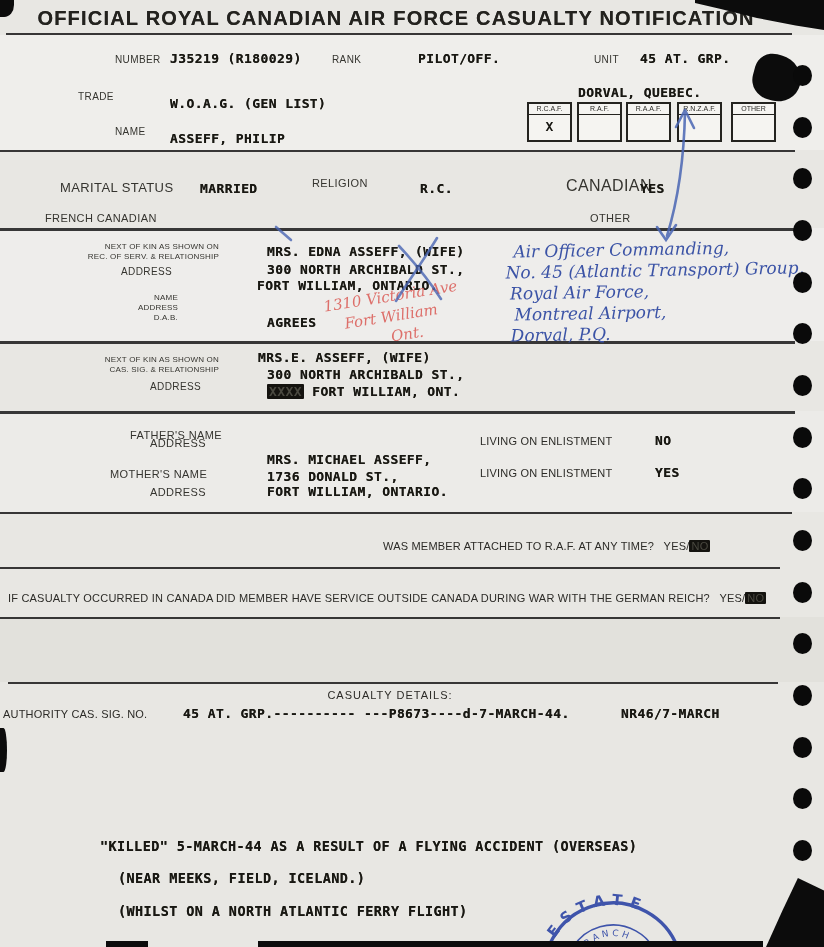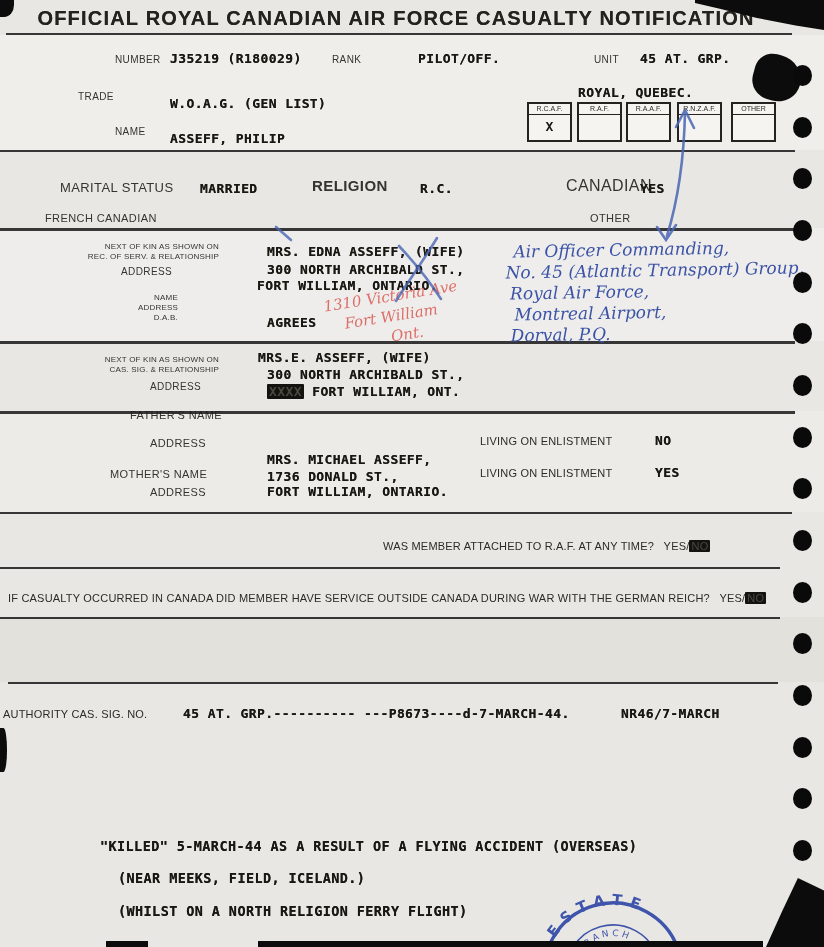--- a/index.html
+++ b/index.html
@@ -43,21 +43,21 @@
 
   <div class="lbl" style="top:54px;left:115px;">NUMBER</div>
   <div class="type" style="top:51px;left:170px;">J35219  (R180029)</div>
   <div class="lbl" style="top:54px;left:332px;">RANK</div>
   <div class="type" style="top:51px;left:418px;">PILOT/OFF.</div>
   <div class="lbl" style="top:54px;left:594px;">UNIT</div>
   <div class="type" style="top:51px;left:640px;">45 AT. GRP.</div>
 
   <div class="lbl" style="top:91px;left:78px;">TRADE</div>
   <div class="type" style="top:96px;left:170px;">W.O.A.G. (GEN LIST)</div>
-  <div class="type" style="top:85px;left:578px;">ROYAL, QUEBEC.</div>
+  <div class="type" style="top:85px;left:578px;">DORVAL, QUEBEC.</div>
 
   <div class="cbox" style="top:102px;left:527px;">
     <span class="cl">R.C.A.F.</span>
     <span class="cm">X</span>
   </div>
   <div class="cbox" style="top:102px;left:577px;">
     <span class="cl">R.A.F.</span>
     <span class="cm"></span>
   </div>
   <div class="cbox" style="top:102px;left:626px;">
@@ -73,21 +73,21 @@
     <span class="cm"></span>
   </div>
 
   <div class="lbl" style="top:126px;left:115px;">NAME</div>
   <div class="type" style="top:131px;left:170px;">ASSEFF, PHILIP</div>
 
   <div class="hline" style="top:150px;left:0;width:795px;height:2px;"></div>
 
   <div class="lbl" style="top:180px;left:60px;font-size:13px;">MARITAL STATUS</div>
   <div class="type" style="top:181px;left:200px;">MARRIED</div>
-  <div class="lbl" style="top:177px;left:312px;font-size:15px;font-weight:bold;">RELIGION</div>
+  <div class="lbl" style="top:177px;left:312px;font-size:11px;">RELIGION</div>
   <div class="type" style="top:181px;left:420px;">R.C.</div>
   <div class="lbl" style="top:177px;left:566px;font-size:16px;">CANADIAN</div>
   <div class="type" style="top:181px;left:640px;">YES</div>
   <div class="lbl" style="top:212px;left:45px;font-size:11px;">FRENCH CANADIAN</div>
   <div class="lbl" style="top:212px;left:590px;font-size:11px;">OTHER</div>
 
   <div class="hline" style="top:228px;left:0;width:795px;height:3px;"></div>
 
   <div class="lbl-sm" style="top:242px;left:44px;text-align:right;width:175px;">
     <span>NEXT OF KIN AS SHOWN ON</span><br>
@@ -127,21 +127,21 @@
   <div class="type" style="top:350px;left:258px;">MRS.E. ASSEFF, (WIFE)</div>
   <div class="type" style="top:367px;left:267px;">300 NORTH ARCHIBALD ST.,</div>
   <div class="lbl" style="top:381px;left:150px;">ADDRESS</div>
   <div class="type" style="top:384px;left:267px;">
     <span class="blot">XXXX</span>
     <span>FORT WILLIAM, ONT.</span>
   </div>
 
   <div class="hline" style="top:411px;left:0;width:795px;height:3px;"></div>
 
-  <div class="lbl" style="top:409px;left:118px;font-size:11px;padding-left:12px;">FATHER'S NAME</div>
+  <div class="lbl" style="top:429px;left:118px;font-size:11px;padding-left:12px;">FATHER'S NAME</div>
   <div class="lbl" style="top:437px;left:150px;font-size:11px;">ADDRESS</div>
   <div class="lbl-q" style="top:435px;left:480px;">LIVING ON ENLISTMENT</div>
   <div class="type" style="top:433px;left:655px;">NO</div>
 
   <div class="type" style="top:452px;left:267px;">MRS. MICHAEL ASSEFF,</div>
   <div class="lbl" style="top:468px;left:110px;font-size:11px;">MOTHER'S NAME</div>
   <div class="type" style="top:469px;left:267px;">1736 DONALD ST.,</div>
   <div class="lbl-q" style="top:467px;left:480px;">LIVING ON ENLISTMENT</div>
   <div class="type" style="top:465px;left:655px;">YES</div>
   <div class="lbl" style="top:486px;left:150px;font-size:11px;">ADDRESS</div>
@@ -157,27 +157,28 @@
 
   <div class="lbl-q" style="top:592px;left:8px;">
     <span>IF CASUALTY OCCURRED IN CANADA DID MEMBER HAVE SERVICE OUTSIDE CANADA DURING WAR WITH THE GERMAN REICH?</span>&nbsp;&nbsp;
     <span>YES/</span><span class="blot">NO</span>
   </div>
   <div class="hline" style="top:617px;left:0;width:780px;height:2px;"></div>
 
 
   <div class="hline" style="top:682px;left:8px;width:770px;height:2px;"></div>
 
+  <div class="lbl-q" style="top:689px;left:0;width:780px;text-align:center;letter-spacing:1px;">CASUALTY DETAILS:</div>
   <div class="lbl-q" style="top:708px;left:3px;">AUTHORITY  CAS. SIG. NO.</div>
   <div class="type" style="top:706px;left:183px;">45 AT. GRP.---------- ---P8673----d-7-MARCH-44.</div>
   <div class="type" style="top:706px;left:621px;">NR46/7-MARCH</div>
 
   <div class="type" style="top:838px;left:100px;font-size:13.5px;">"KILLED" 5-MARCH-44 AS A RESULT OF A FLYING ACCIDENT  (OVERSEAS)</div>
   <div class="type" style="top:870px;left:118px;font-size:13.5px;">(NEAR MEEKS, FIELD, ICELAND.)</div>
-  <div class="type" style="top:903px;left:118px;font-size:13.5px;">(WHILST ON A NORTH RELIGION FERRY FLIGHT)</div>
+  <div class="type" style="top:903px;left:118px;font-size:13.5px;">(WHILST ON A NORTH ATLANTIC FERRY FLIGHT)</div>
 
   <svg class="ink" width="824" height="947" viewBox="0 0 824 947">
 
     <g stroke="#4a66b4" stroke-width="2.6" fill="none" stroke-linecap="round" opacity="0.85">
       <path d="M 667,236 C 678,200 684,162 685,112"></path>
       <path d="M 685,110 L 676,127"></path>
       <path d="M 685,110 L 694,128"></path>
       <path d="M 657,227 L 666,240 L 676,225"></path>
     </g>
 

